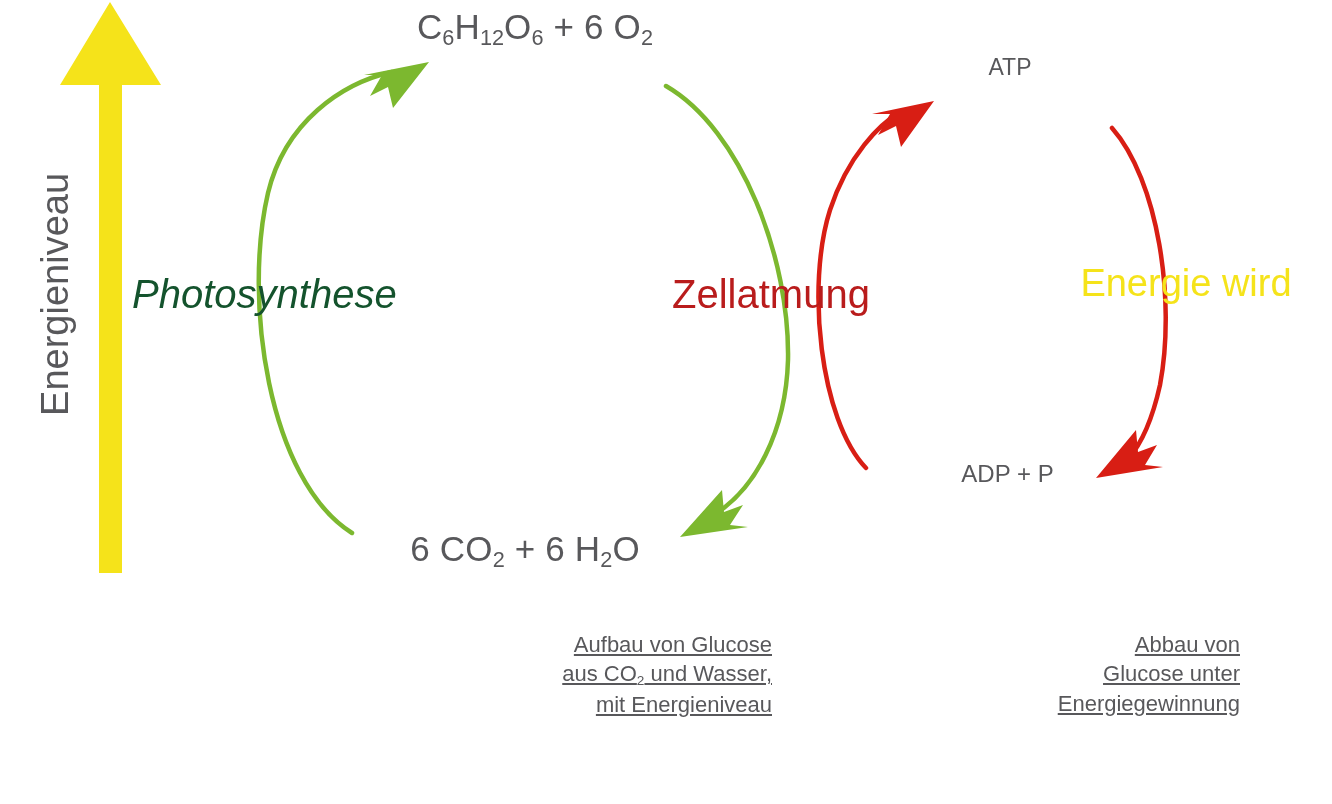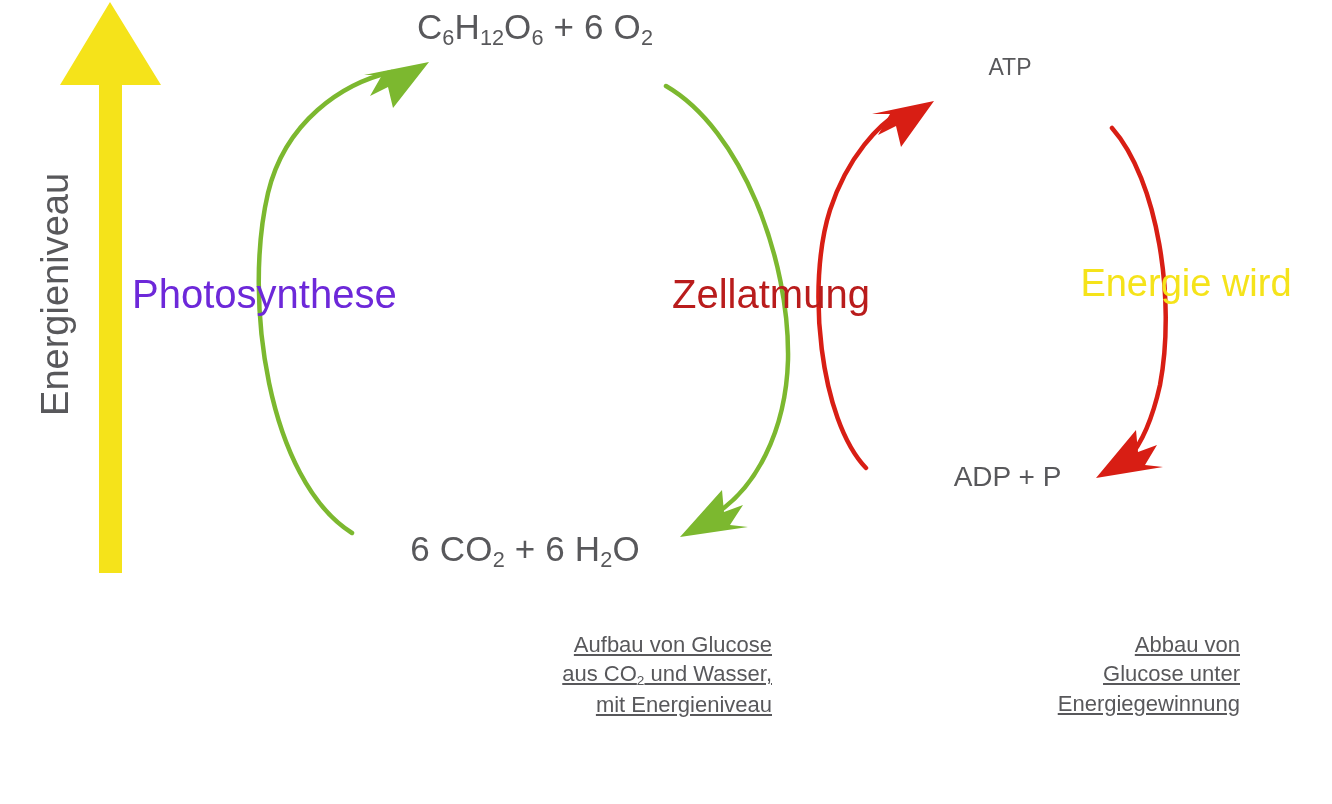--- a/index.html
+++ b/index.html
@@ -27,21 +27,22 @@
   }
   .txt {
     position: absolute;
     white-space: pre;
     line-height: 1.18;
   }
   .gray {
     color: #58585b;
   }
   .green {
-    color: #6d28d9;
+    color: #14532d;
+    font-style: italic;
   }
   .red {
     color: #b91c1c;
   }
   .yellow {
     color: #f5e31a;
     margin-top: 8px;
   }
 
   
@@ -72,21 +73,21 @@
     top: 54px;
     width: 260px;
     text-align: center;
     font-size: 23px;
   }
   #label-adp {
     left: 870px;
     top: 460px;
     width: 275px;
     text-align: center;
-    font-size: 28px;
+    font-size: 24px;
   }
 
   
   #label-photosynthese {
     left: 132px;
     top: 271px;
     font-size: 40px;
   }
   #label-zellatmung {
     left: 672px;

